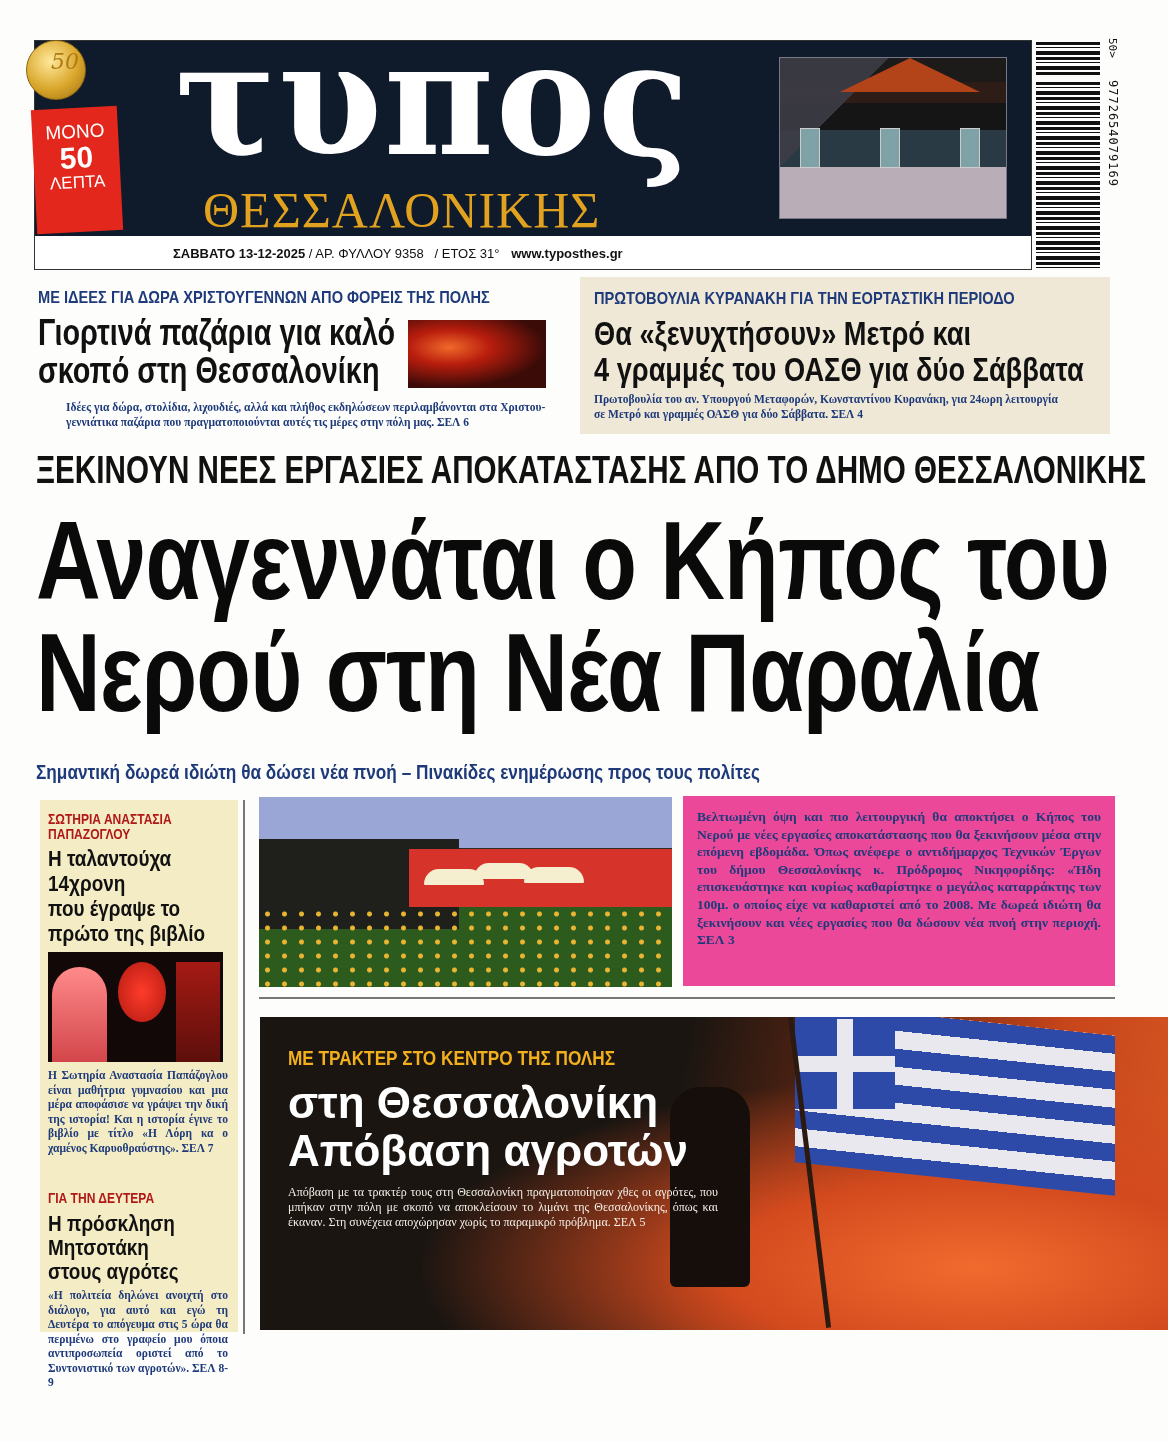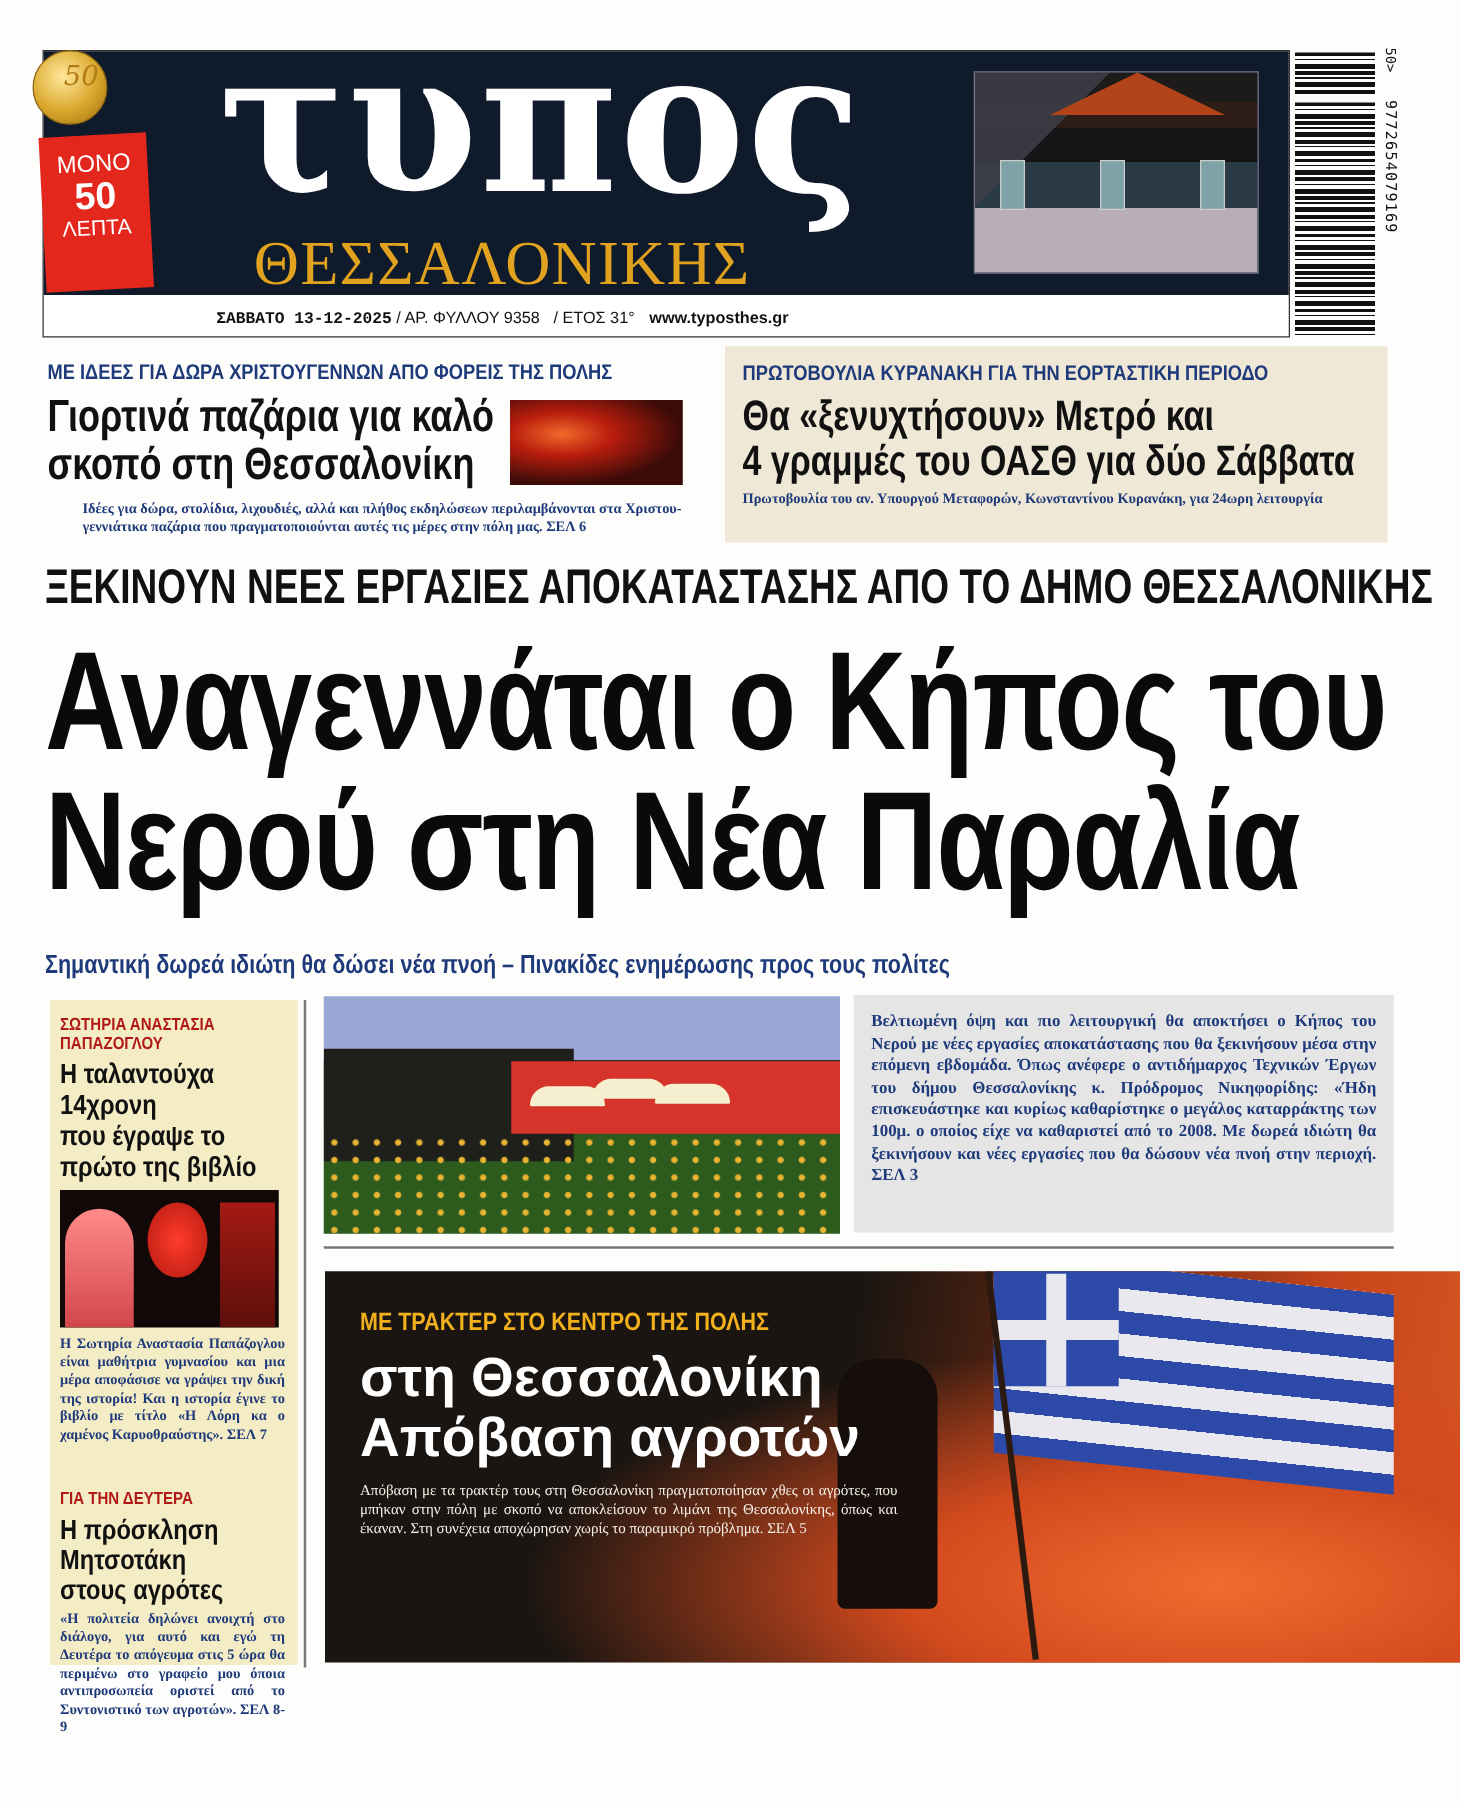--- a/index.html
+++ b/index.html
@@ -17,21 +17,21 @@
   .logo-sub { left: 168px; top: 144px; color: #e0a21f; font-family: "Liberation Serif", serif;
               font-size: 50px; letter-spacing: 1px; line-height: 1; }
   .mast-photo { left: 744px; top: 16px; width: 226px; height: 160px; border: 1px solid #778;
     background:
       linear-gradient(135deg, rgba(60,60,70,.9) 0 28%, transparent 28%),
       linear-gradient(to bottom, #1d1a1a 0 15%, #2e1d16 15% 28%, #151515 28% 45%, #2a3a44 45% 68%, #b9aeb8 68% 100%);
     overflow: hidden;}
   .mast-photo .roof { left: 60px; top: 0; width: 0; height: 0; border-left: 70px solid transparent; border-right: 70px solid transparent; border-bottom: 34px solid #b3441a; }
   .mast-photo .door { top: 70px; width: 18px; height: 38px; background: #7fa2a6; border: 1px solid #ccc; }
   .dateline { left: 138px; top: 205px; font-size: 13px; color: #111; white-space: nowrap; }
-  .dateline b { font-weight: 900; font-family: Liberation Mono, monospace; }
+  .dateline b { font-weight: 900; }
   .dateline .url { font-weight: bold; margin-left: 8px; }
 
   .coin { left: 26px; top: 40px; width: 58px; height: 58px; border-radius: 50%;
     background: radial-gradient(circle at 40% 35%, #ffe89a, #d9a62b 55%, #9c6c10);
     border: 1px solid #8a6410; }
   .coin span { position: absolute; right: 6px; top: 8px; font-family: "DejaVu Serif", serif; font-size: 22px; color: #b07c16; font-style: italic; }
   .price-tag { left: 34px; top: 108px; width: 86px; height: 124px; background: #e3271c; transform: rotate(-3deg);
     color: #fff; text-align: center; font-family: "Liberation Sans", sans-serif; }
   .price-tag .l1 { display:block; font-size: 19px; margin-top: 14px; line-height: 1; }
   .price-tag .l2 { display:block; font-size: 30px; font-weight: bold; line-height: 1.1; }
@@ -78,21 +78,21 @@
   
   .garden { left: 259px; top: 797px; width: 413px; height: 190px; overflow: hidden;
     background: linear-gradient(to bottom, #9aa6d6 0 27%, #2a2d25 27% 55%, #2d5b1e 55% 100%); }
   .garden .roof { left: 150px; top: 52px; width: 263px; height: 58px; background: #d6332a; }
   .garden .shade { left: 0; top: 42px; width: 200px; height: 90px; background: #1f1f1c; }
   .garden .umb { top: 72px; width: 60px; height: 16px; background: #f6efcf; border-radius: 30px 30px 2px 2px; }
   .garden .flowers { left: 0; top: 110px; width: 413px; height: 80px;
     background-image: radial-gradient(circle, #e8b431 0 2px, transparent 3px); background-size: 17px 14px; }
   .hrule-gr { left: 259px; top: 997px; width: 856px; height: 2px; background: #777; }
 
-  .gardentext { left: 683px; top: 796px; width: 432px; height: 190px; background: #e5e5e5; }
+  .gardentext { left: 683px; top: 796px; width: 432px; height: 190px; background: #ec4899; }
   .gardentext p { margin: 0; padding: 12px 14px 0 14px; font-family: "Liberation Serif", serif; font-weight: bold; font-size: 13.5px; line-height: 17.6px; color: #1e3a7a; text-align: justify; }
 
   
   .farm { left: 260px; top: 1017px; width: 1022px; height: 313px; overflow: hidden;
     background:
       radial-gradient(ellipse at 70% 80%, #f16b2e 0, #d34a1e 25%, rgba(120,30,10,.0) 55%),
       linear-gradient(100deg, #1a1511 0 40%, #5a2512 55%, #c7451a 75%, #e2642c 100%); }
   .flag { left: 535px; top: 2px; width: 320px; height: 160px;
     background: repeating-linear-gradient(to bottom, #2d4aa8 0 18px, #e8e8ee 18px 36px);
     transform: skewY(6deg); }
@@ -156,20 +156,21 @@
 </div>
 
 <div class="abs story2">
   <div class="kicker">ΠΡΩΤΟΒΟΥΛΙΑ ΚΥΡΑΝΑΚΗ ΓΙΑ ΤΗΝ ΕΟΡΤΑΣΤΙΚΗ ΠΕΡΙΟΔΟ</div>
   <div class="headline">
     <div class="condensed">Θα «ξενυχτήσουν» Μετρό και</div>
     <div class="condensed">4 γραμμές του ΟΑΣΘ για δύο Σάββατα</div>
   </div>
   <div class="body">
     <div>Πρωτοβουλία του αν. Υπουργού Μεταφορών, Κωνσταντίνου Κυρανάκη, για 24ωρη λειτουργία</div>
+    <div>σε Μετρό και γραμμές ΟΑΣΘ για δύο Σάββατα. ΣΕΛ 4</div>
   </div>
 </div>
 
 <div class="abs main-kicker">ΞΕΚΙΝΟΥΝ ΝΕΕΣ ΕΡΓΑΣΙΕΣ ΑΠΟΚΑΤΑΣΤΑΣΗΣ ΑΠΟ ΤΟ ΔΗΜΟ ΘΕΣΣΑΛΟΝΙΚΗΣ</div>
 <div class="abs main-headline">
   <div>Αναγεννάται ο Κήπος του</div>
   <div>Νερού στη Νέα Παραλία</div>
 </div>
 <div class="abs main-sub">Σημαντική δωρεά ιδιώτη θα δώσει νέα πνοή – Πινακίδες ενημέρωσης προς τους πολίτες</div>
 

